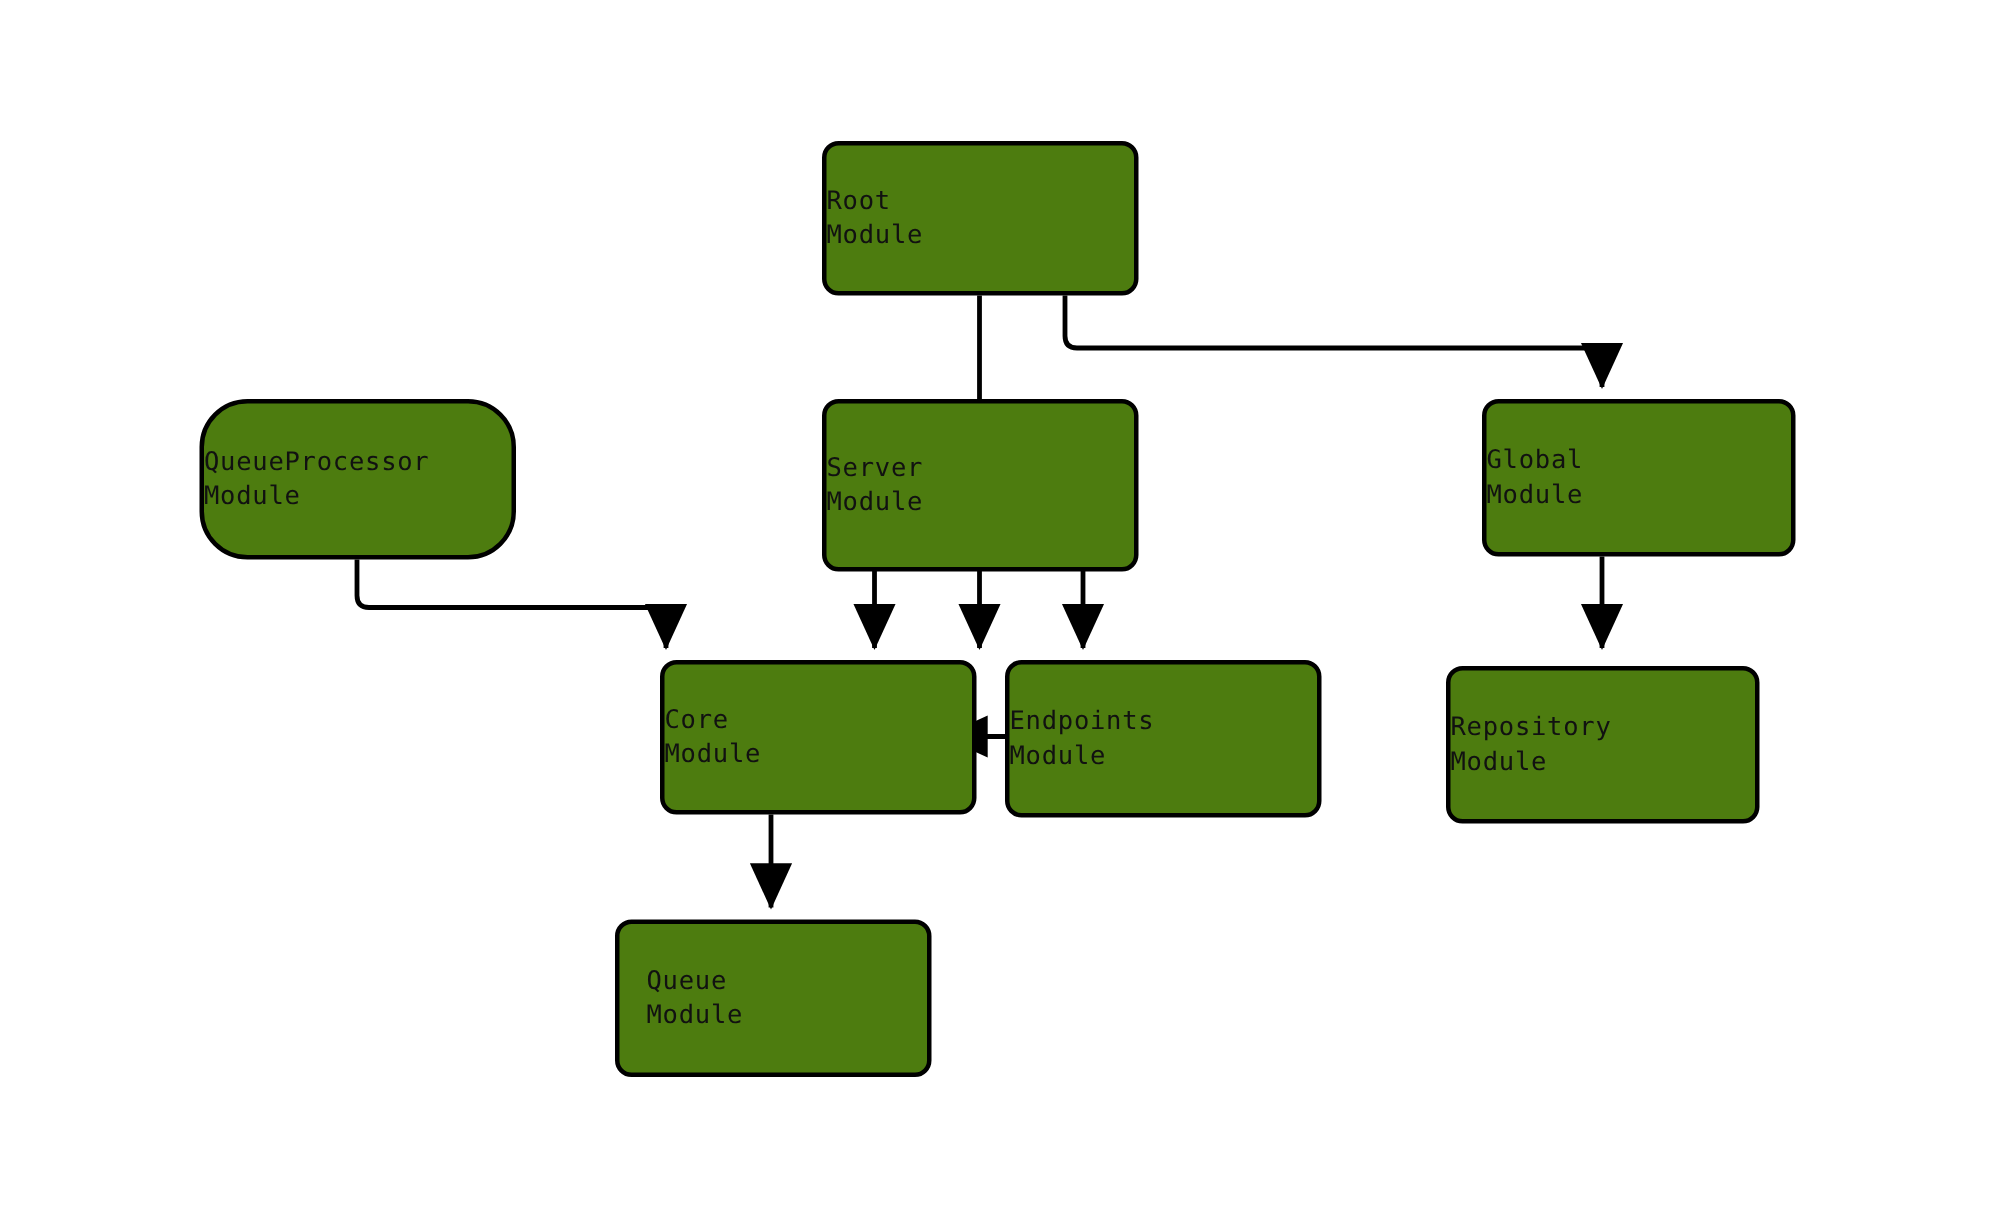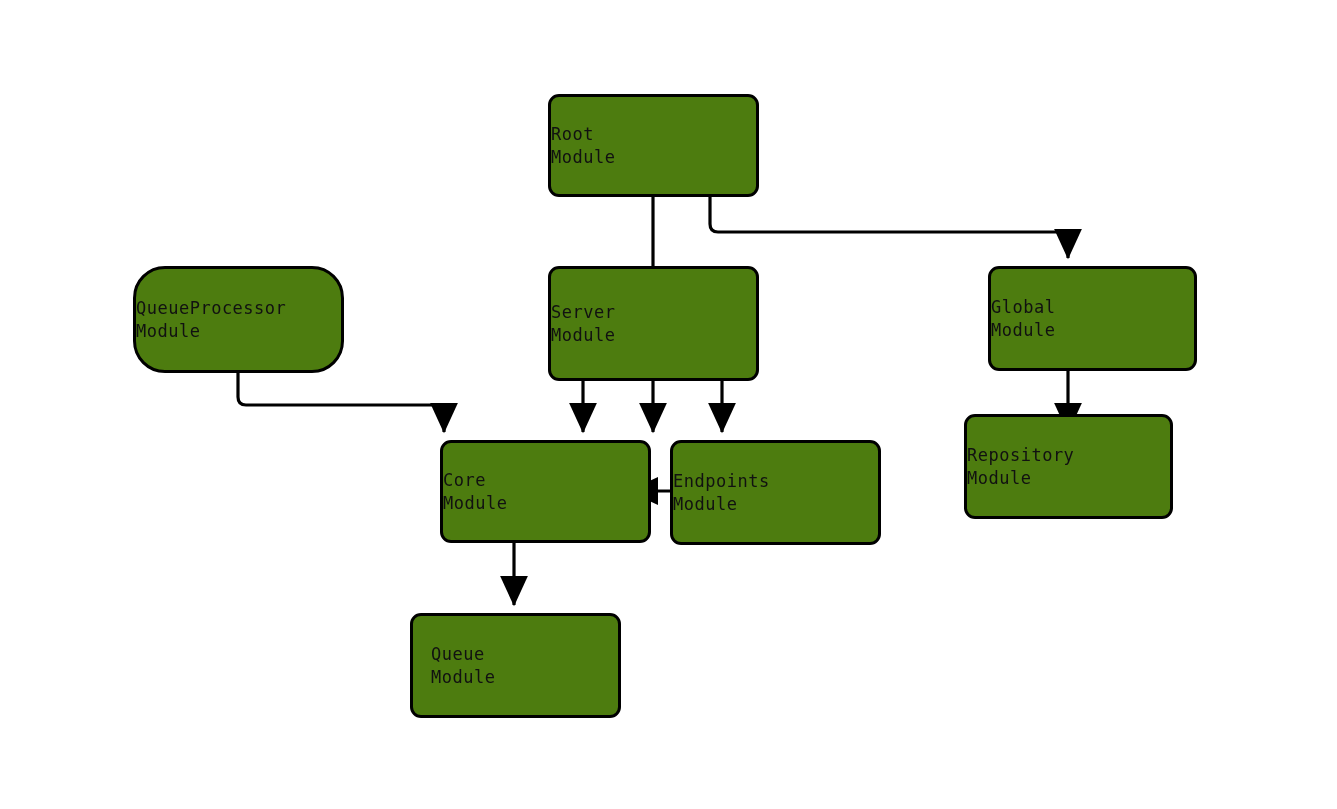--- a/index.html
+++ b/index.html
@@ -96,21 +96,21 @@
   <div class="node" style="left:410px; top:440px; width:211px; height:103px;margin-left:30px;">
     <span class="node-line">Core</span>
     <span class="node-line">Module</span>
   </div>
 
   <div class="node" style="left:670px; top:440px; width:211px; height:105px;">
     <span class="node-line">Endpoints</span>
     <span class="node-line">Module</span>
   </div>
 
-  <div class="node" style="left:964px; top:414px; width:209px; height:105px;">
+  <div class="node" style="left:964px; top:444px; width:209px; height:105px;">
     <span class="node-line">Repository</span>
     <span class="node-line">Module</span>
   </div>
 
   <div class="node" style="left:410px; top:613px; width:211px; height:105px;padding-left:18px;">
     <span class="node-line">Queue</span>
     <span class="node-line">Module</span>
   </div>
 
 </div>

